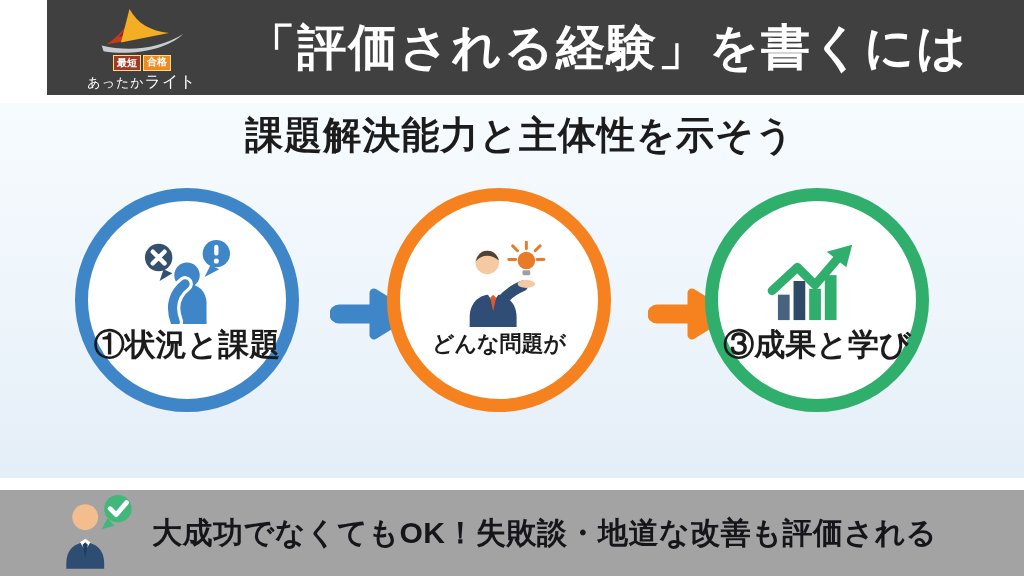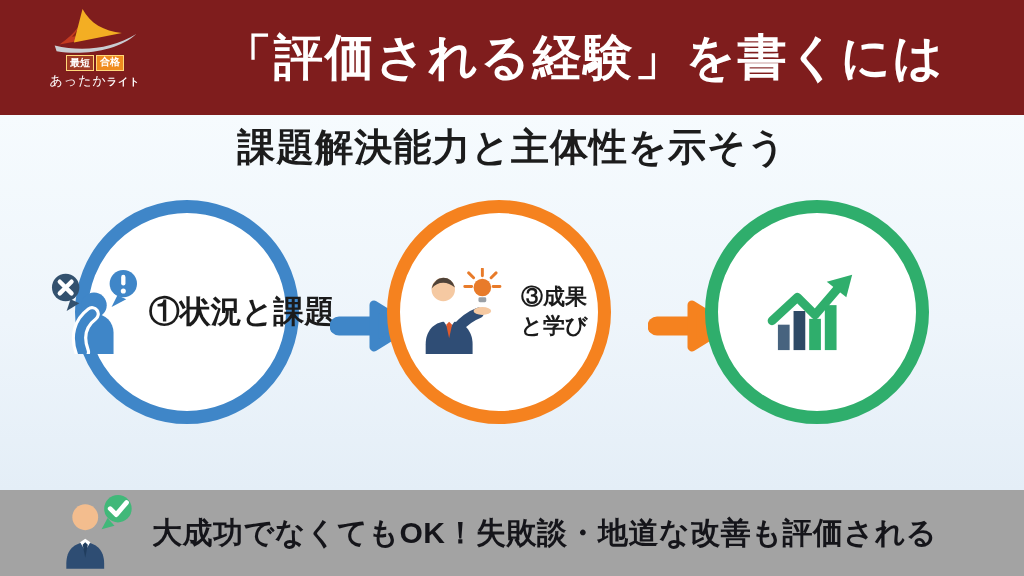--- a/index.html
+++ b/index.html
@@ -2,48 +2,49 @@
 <html><head>
 <meta charset="utf-8">
 <style>
   * { margin:0; padding:0; box-sizing:border-box; }
   html,body { background:#fff; }
   .slide{
     position:relative; width:1024px; height:576px; overflow:hidden;
     font-family:"Liberation Sans", sans-serif;
   }
   
-  .header{ position:absolute; inset:0 0 auto 0; height:115px; background:#7f1d1d; }
+  .header{ position:absolute; inset:0 0 auto 0; height:95px; background:#404040;margin-left:47px; }
   .page-title{
     position:absolute; top:50%; left:150px; right:6px; transform:translateY(-50%);
     text-align:center; font-size:49px; font-weight:bold; color:#ffffff;
     letter-spacing:2px; white-space:nowrap;
   }
   .logo{ position:absolute; left:28px; top:7px; width:134px; text-align:center; color:#fff; }
   .logo svg{ display:block; margin:0 auto -2px; }
   .badge-row{ display:flex; justify-content:center; gap:2px; }
   .badge{ display:inline-block; padding:1px 3px; font-size:10px; font-weight:bold;
           color:#fff; line-height:1.2; border:1px solid #ffd97a; }
   .badge-red{ background:#a03a24; }
   .badge-orange{ background:#ef8b1e;font-family:Liberation Mono, monospace; }
   .brand-text{ margin-top:1px; font-size:13px; white-space:nowrap; letter-spacing:1px; }
-  .brand-bold{ font-weight:bold; font-size:10px; }
+  .brand-bold{ font-weight:normal; font-size:16px; }
   
   .body{
-    position:absolute; top:115px; left:0; width:100%; height:375px;
+    position:absolute; top:103px; left:0; width:100%; height:375px;
     background:linear-gradient(180deg,#f6fbfe 0%,#eef5fb 55%,#e4eef7 100%);
+    padding-left:8px;
   }
   .subtitle{
     position:absolute; top:7px; width:100%; text-align:center;
     font-size:38px; font-weight:bold; color:#1c1c1c; letter-spacing:1px;
   }
   .circle{
     position:absolute; top:85px; width:224px; height:224px; border-radius:50%;
     background:#ffffff; border:13px solid #000;
-    display:flex; align-items:center; justify-content:center;
+    display:flex; flex-direction:column; align-items:center; justify-content:center;
   }
   .c1{ left:75px;  border-color:#3f86c8; }
   .c2{ left:387px; border-color:#f5821f; }
   .c3{ left:705px; border-color:#2fae6c; }
   .step-icon{ height:86px; margin-bottom:3px; }
   .step-title{ font-size:31px; font-weight:bold; color:#1b1b1b; line-height:1.15; white-space:nowrap; }
   .step-sub{ font-size:22px; font-weight:bold; color:#1b1b1b; text-align:center; line-height:1.3; }
   .step-sub span{ display:block; }
   .arrow{ position:absolute; top:180px; }
   .a1{ left:330px; }
@@ -119,21 +120,21 @@
           <path d="M58,62 C66,53 72,49 80,46" stroke="#2f4d75" stroke-width="11" fill="none" stroke-linecap="round"></path>
           <ellipse cx="84" cy="44" rx="9" ry="4" fill="#f5c9a2"></ellipse>
           <circle cx="44" cy="22" r="12" fill="#f5c9a2"></circle>
           <path d="M32,21 q3,-11 12,-11 q9,0 12,10 q-6,-5 -12,-5 q-7,0 -12,6 z" fill="#4f4238"></path>
           <path d="M26,88 v-10 c0,-15 10,-22 18,-23 h12 c8,1 18,8 18,23 v10 z" fill="#2f4d75"></path>
           <path d="M44,54 l6,-5 6,5 -6,9 z" fill="#ffffff"></path>
           <path d="M47,58 l3,-3 3,3 -3,14 z" fill="#e05a2b"></path>
         </svg>
       </span>
       <div class="step-sub">
-        <span>③成果と学び</span>
+        <span>どんな問題が</span>
       </div>
     </div>
 
     <span class="arrow a2">
       <svg width="88" height="62" viewBox="0 0 88 62">
         <path d="M9,31 H46" stroke="#f5821f" stroke-width="19" stroke-linecap="round"></path>
         <path d="M44,10 L78,31 L44,52 Z" fill="#f5821f" stroke="#f5821f" stroke-width="9" stroke-linejoin="round"></path>
       </svg>
     </span>
 
@@ -141,20 +142,21 @@
       <span class="step-icon">
         <svg width="110" height="86" viewBox="0 0 112 88">
           <rect x="16" y="58" width="12" height="26" fill="#47637f"></rect>
           <rect x="32" y="44" width="12" height="40" fill="#2e4a66"></rect>
           <rect x="48" y="52" width="12" height="32" fill="#2fae6c"></rect>
           <rect x="64" y="38" width="12" height="46" fill="#2fae6c"></rect>
           <polyline points="10,54 36,30 54,48 78,20" stroke="#2fae6c" stroke-width="9" fill="none" stroke-linecap="round" stroke-linejoin="round"></polyline>
           <polygon points="92,7 66,14 86,30" fill="#2fae6c"></polygon>
         </svg>
       </span>
+      <div class="step-title">③成果と学び</div>
     </div>
   </main>
 
   <footer class="footer">
     <span>
       <svg width="86" height="76" viewBox="0 0 100 88">
         <circle cx="34" cy="28" r="15" fill="#f3bd8e"></circle>
         <path d="M12,88 v-6 c0,-17 10,-24 22,-25 c12,1 22,8 22,25 v6 z" fill="#2e4d73"></path>
         <path d="M28,57 l6,-4 6,4 -6,10 z" fill="#ffffff"></path>
         <path d="M31,60 l3,-3 3,3 -3,15 z" fill="#203d5e"></path>

